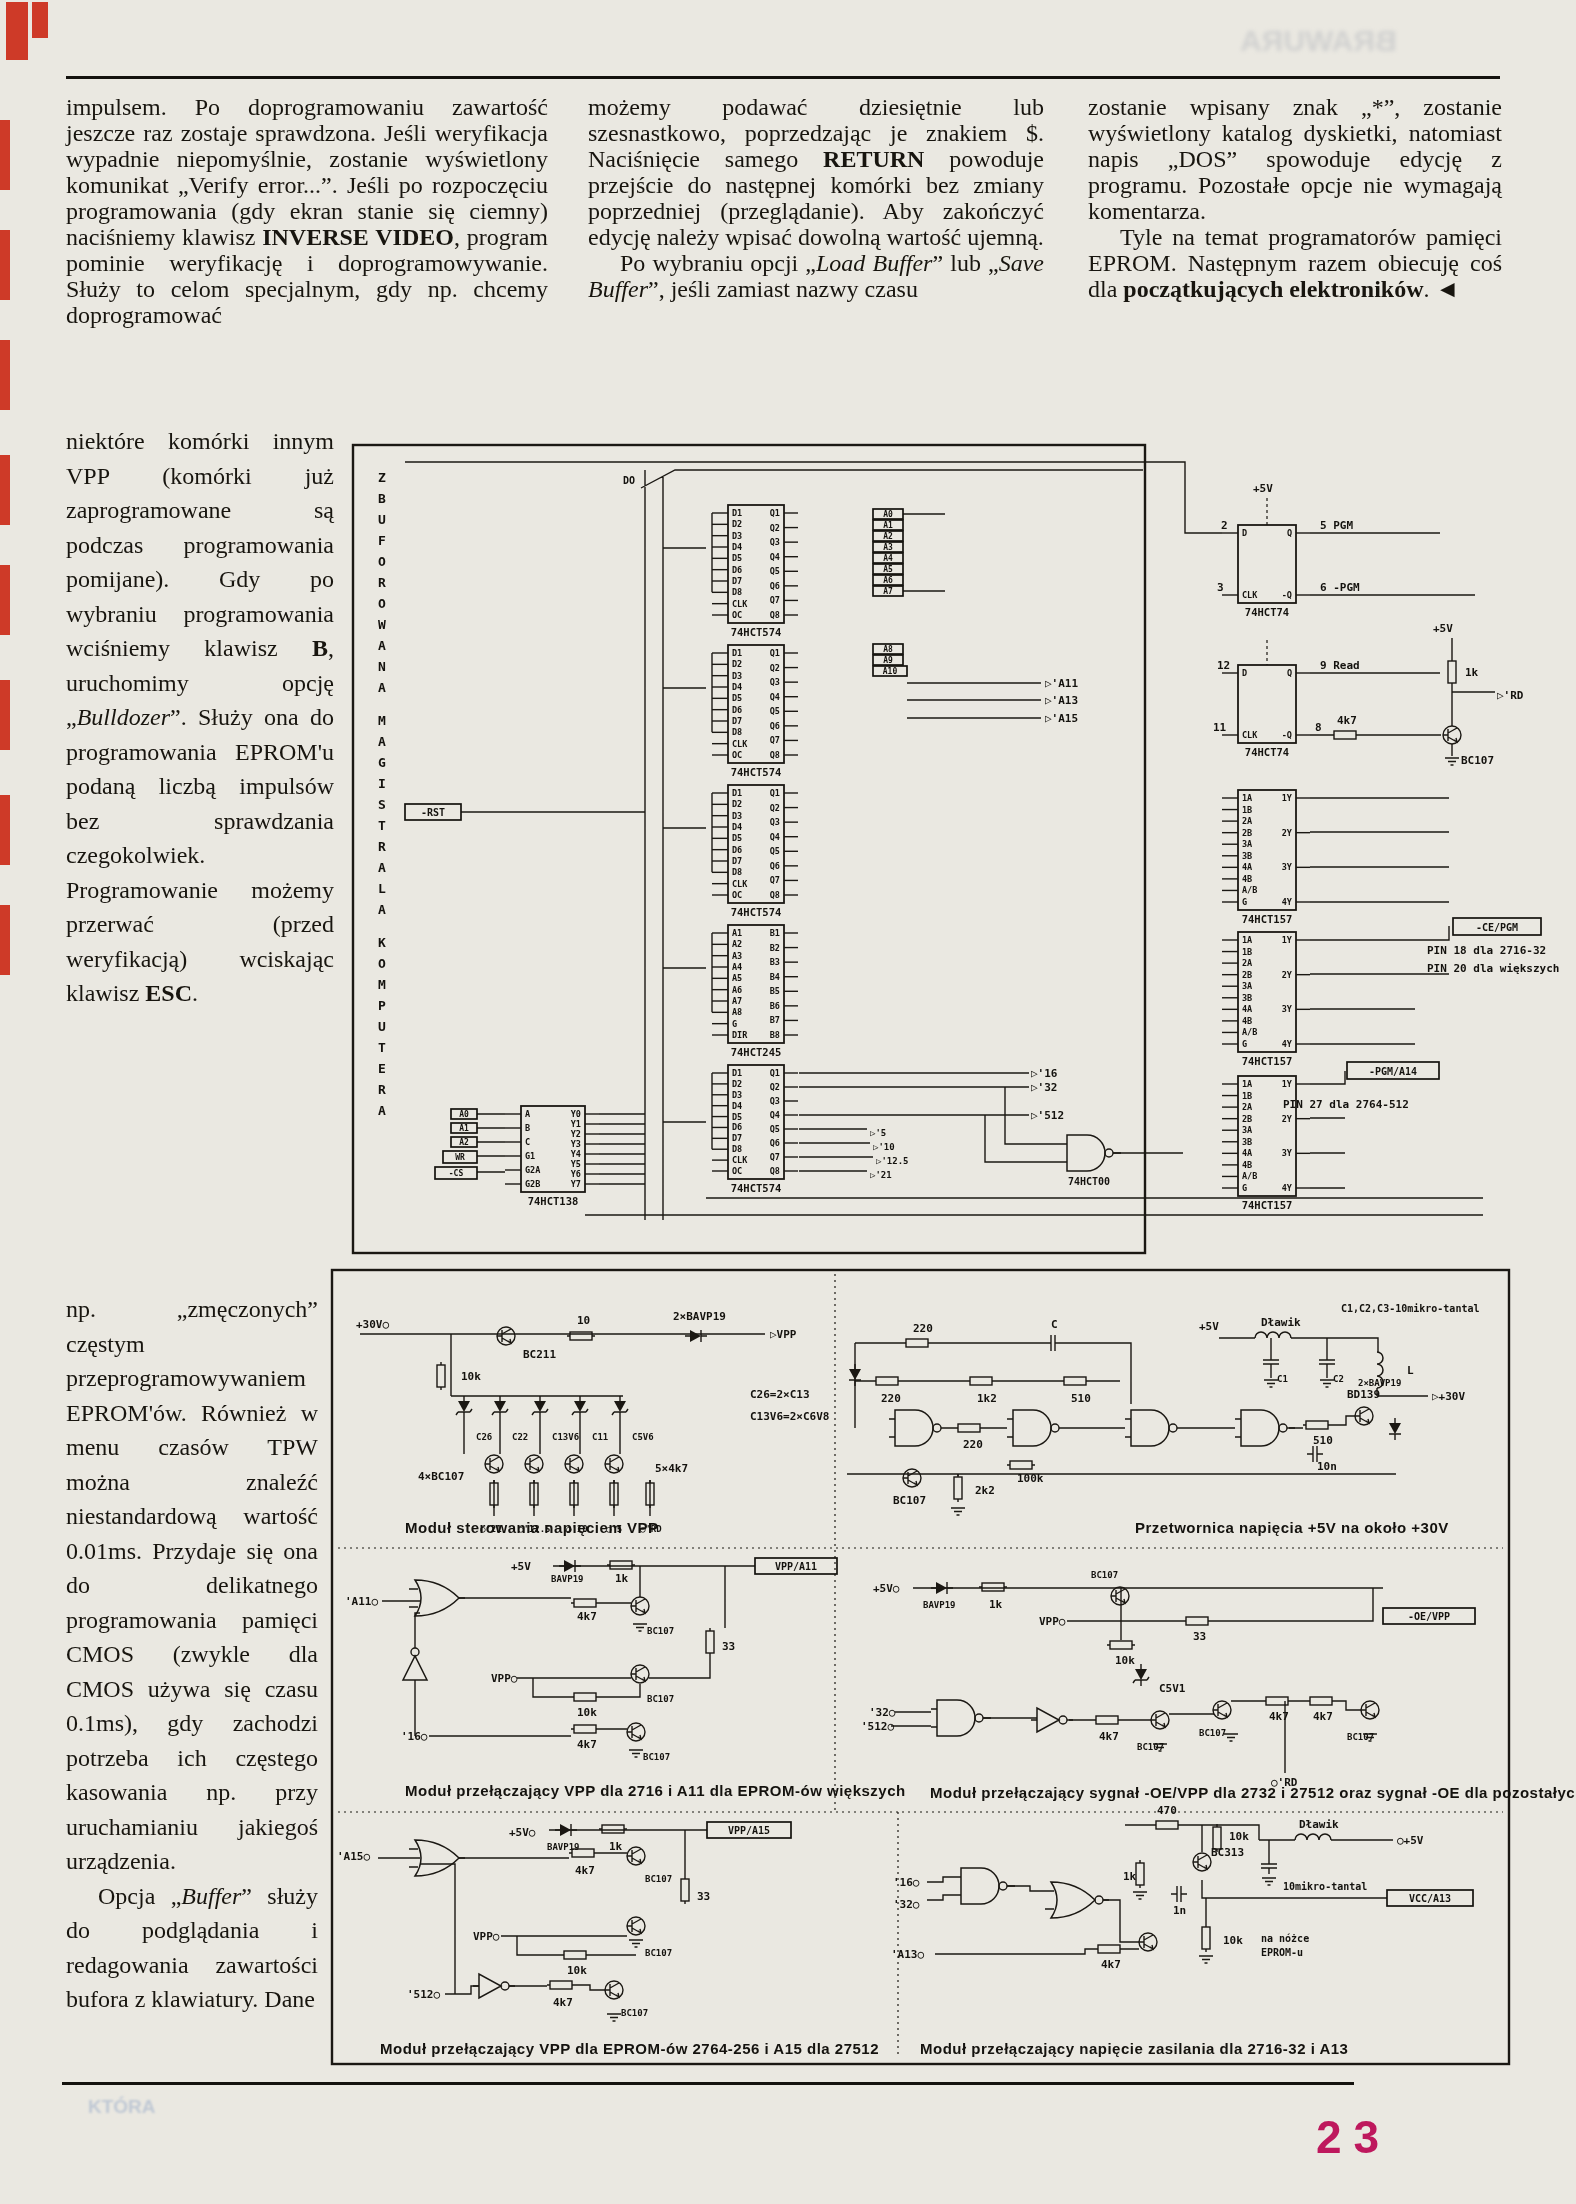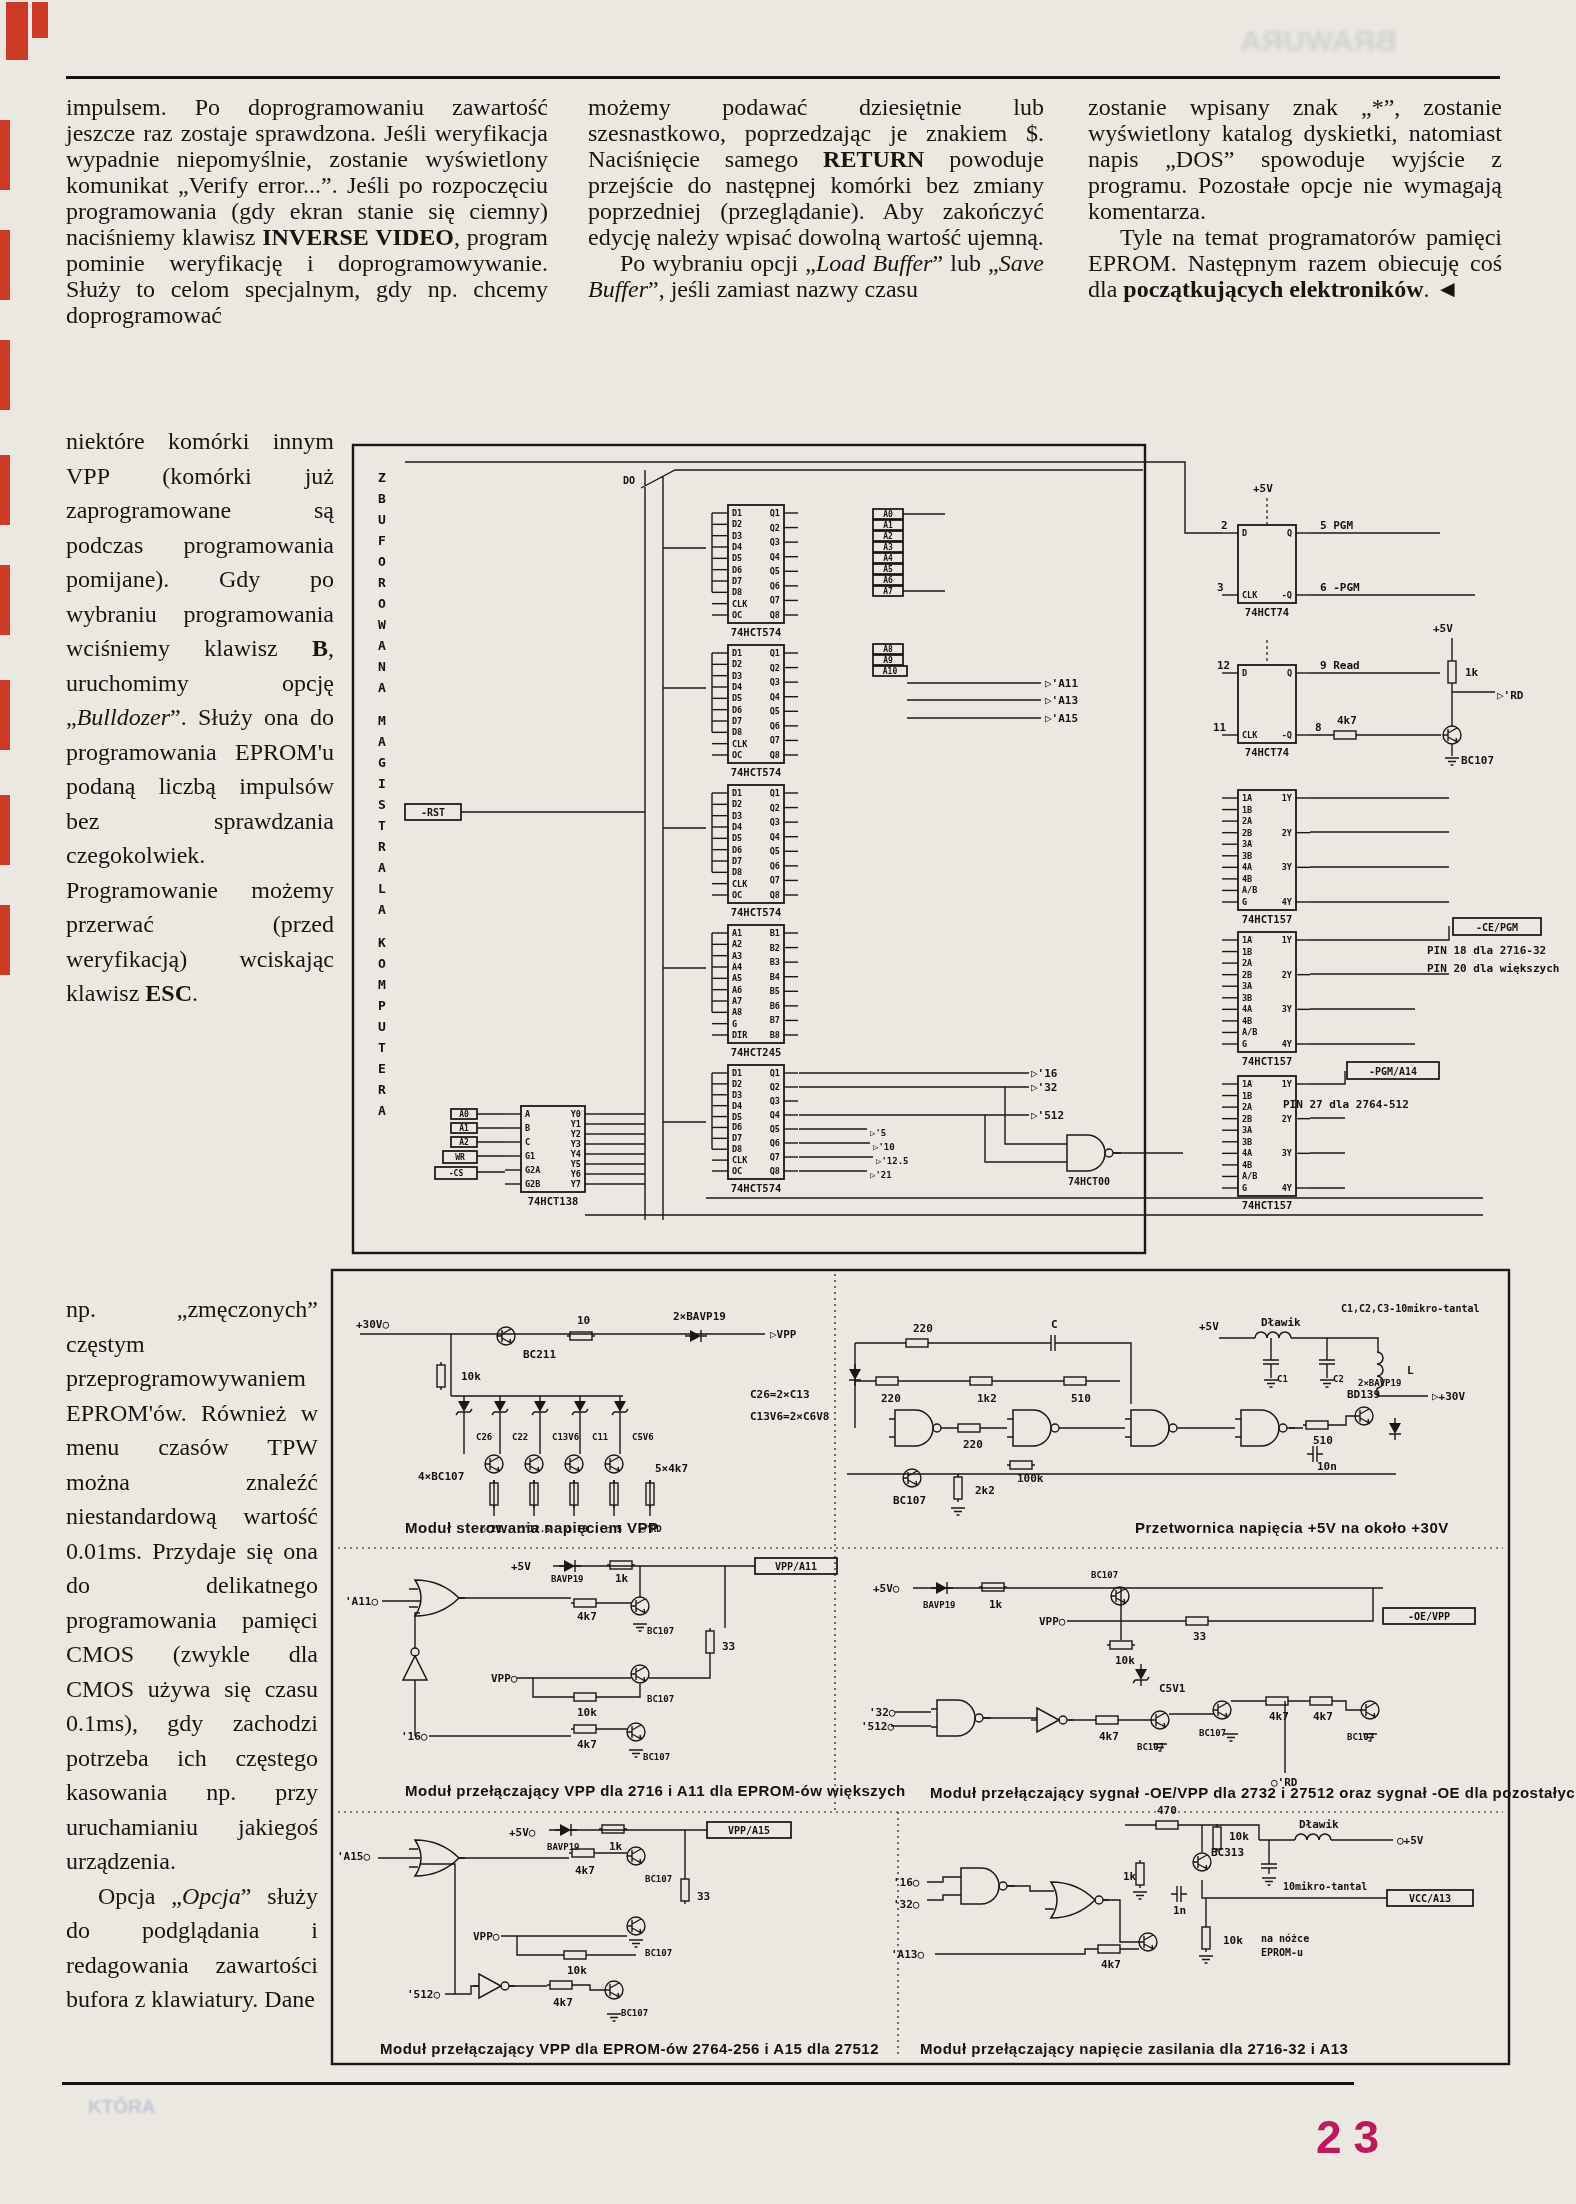--- a/index.html
+++ b/index.html
@@ -50,29 +50,29 @@
 <div class="rule" style="left:62px;top:2082px;width:1292px;height:3px"></div>
 
 <div class="textcol" style="left:66px;top:94px;width:482px">
     <p><span>impulsem. Po doprogramowaniu zawartość jeszcze raz zostaje sprawdzona. Jeśli weryfikacja wypadnie niepomyślnie, zostanie wyświetlony komunikat „Verify error...”. Jeśli po rozpoczęciu programowania (gdy ekran stanie się ciemny) naciśniemy klawisz </span><span style="font-weight: bold;">INVERSE VIDEO</span><span>, program pominie weryfikację i doprogramowywanie. Służy to celom specjalnym, gdy np. chcemy doprogramować</span></p>
   </div>
 <div class="textcol" style="left:588px;top:94px;width:456px">
     <p><span>możemy podawać dziesiętnie lub szesnastkowo, poprzedzając je znakiem $. Naciśnięcie samego </span><span style="font-weight: bold;">RETURN</span><span> powoduje przejście do następnej komórki bez zmiany poprzedniej (przeglądanie). Aby zakończyć edycję należy wpisać dowolną wartość ujemną.</span></p>
     <p><span>Po wybraniu opcji „</span><span style="font-style: italic;">Load Buffer</span><span>” lub „</span><span style="font-style: italic;">Save Buffer</span><span>”, jeśli zamiast nazwy czasu</span></p>
   </div>
 <div class="textcol" style="left:1088px;top:94px;width:414px">
-    <p><span>zostanie wpisany znak „*”, zostanie wyświetlony katalog dyskietki, natomiast napis „DOS” spowoduje wyjście z programu. Pozostałe opcje nie wymagają komentarza.</span></p>
+    <p><span>zostanie wpisany znak „*”, zostanie wyświetlony katalog dyskietki, natomiast napis „DOS” spowoduje edycję z programu. Pozostałe opcje nie wymagają komentarza.</span></p>
     <p><span>Tyle na temat programatorów pamięci EPROM. Następnym razem obiecuję coś dla </span><span style="font-weight: bold; ">początkujących elektroników</span><span>. ◄</span></p>
   </div>
 <div class="textcol narrow" style="left:66px;top:424px;width:268px">
     <p><span>niektóre komórki innym VPP (komórki już zaprogramowane są podczas programowania pomijane). Gdy po wybraniu programowania wciśniemy klawisz </span><span style="font-weight: bold;">B</span><span>, uruchomimy opcję „</span><span style="font-style: italic;">Bulldozer</span><span>”. Służy ona do programowania EPROM'u podaną liczbą impulsów bez sprawdzania czegokolwiek. Programowanie możemy przerwać (przed weryfikacją) wciskając klawisz </span><span style="font-weight: bold;">ESC</span><span>.</span></p>
   </div>
 <div class="textcol narrow" style="left:66px;top:1292px;width:252px">
     <p><span>np. „zmęczonych” częstym przeprogramowywaniem EPROM'ów. Również w menu czasów TPW można znaleźć niestandardową wartość 0.01ms. Przydaje się ona do delikatnego programowania pamięci CMOS (zwykle dla CMOS używa się czasu 0.1ms), gdy zachodzi potrzeba ich częstego kasowania np. przy uruchamianiu jakiegoś urządzenia.</span></p>
-    <p><span>Opcja „</span><span style="font-style: italic;">Opcja</span><span>” służy do podglądania i redagowania zawartości bufora z klawiatury. Dane</span></p>
+    <p><span>Opcja „</span><span style="font-style: italic;">Buffer</span><span>” służy do podglądania i redagowania zawartości bufora z klawiatury. Dane</span></p>
   </div>
 
 <svg style="left:345px;top:440px" width="1166" height="816" viewBox="0 0 1166 816">
   <defs>
     <symbol id="s-res" overflow="visible">
       <path d="M0,5 H3 M25,5 H28" stroke="#1b1813" fill="none" stroke-width="1.4"></path>
       <rect x="3" y="1" width="22" height="8" stroke="#1b1813" fill="none" stroke-width="1.4"></rect>
     </symbol>
     <symbol id="s-npn" overflow="visible">
       <circle cx="9" cy="10" r="9" stroke="#1b1813" fill="none" stroke-width="1.4"></circle>

